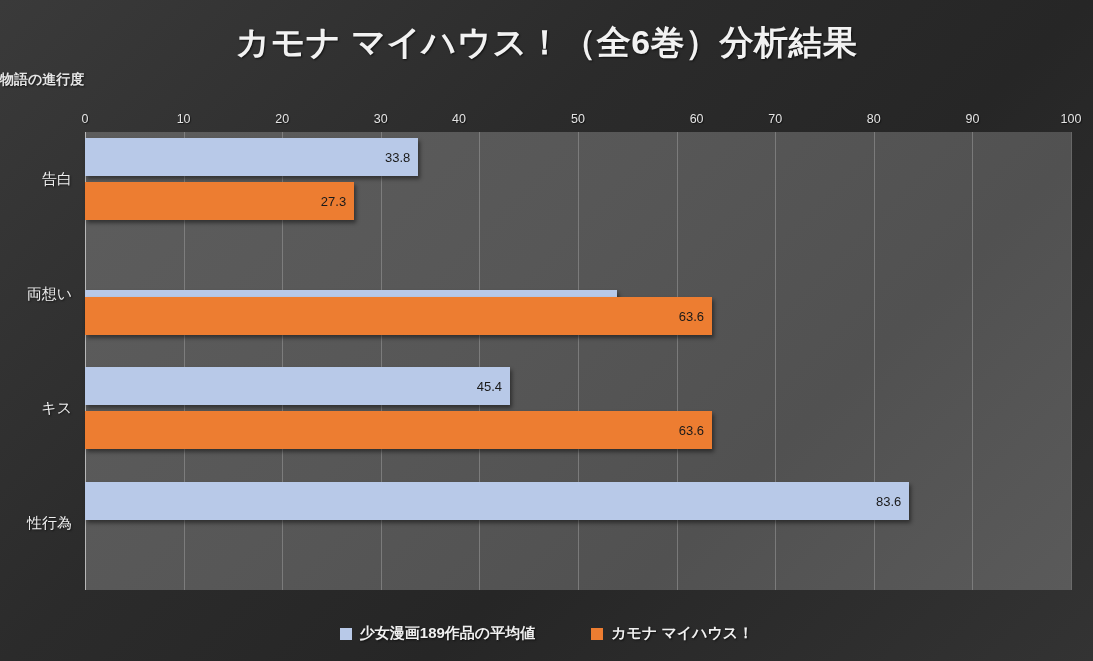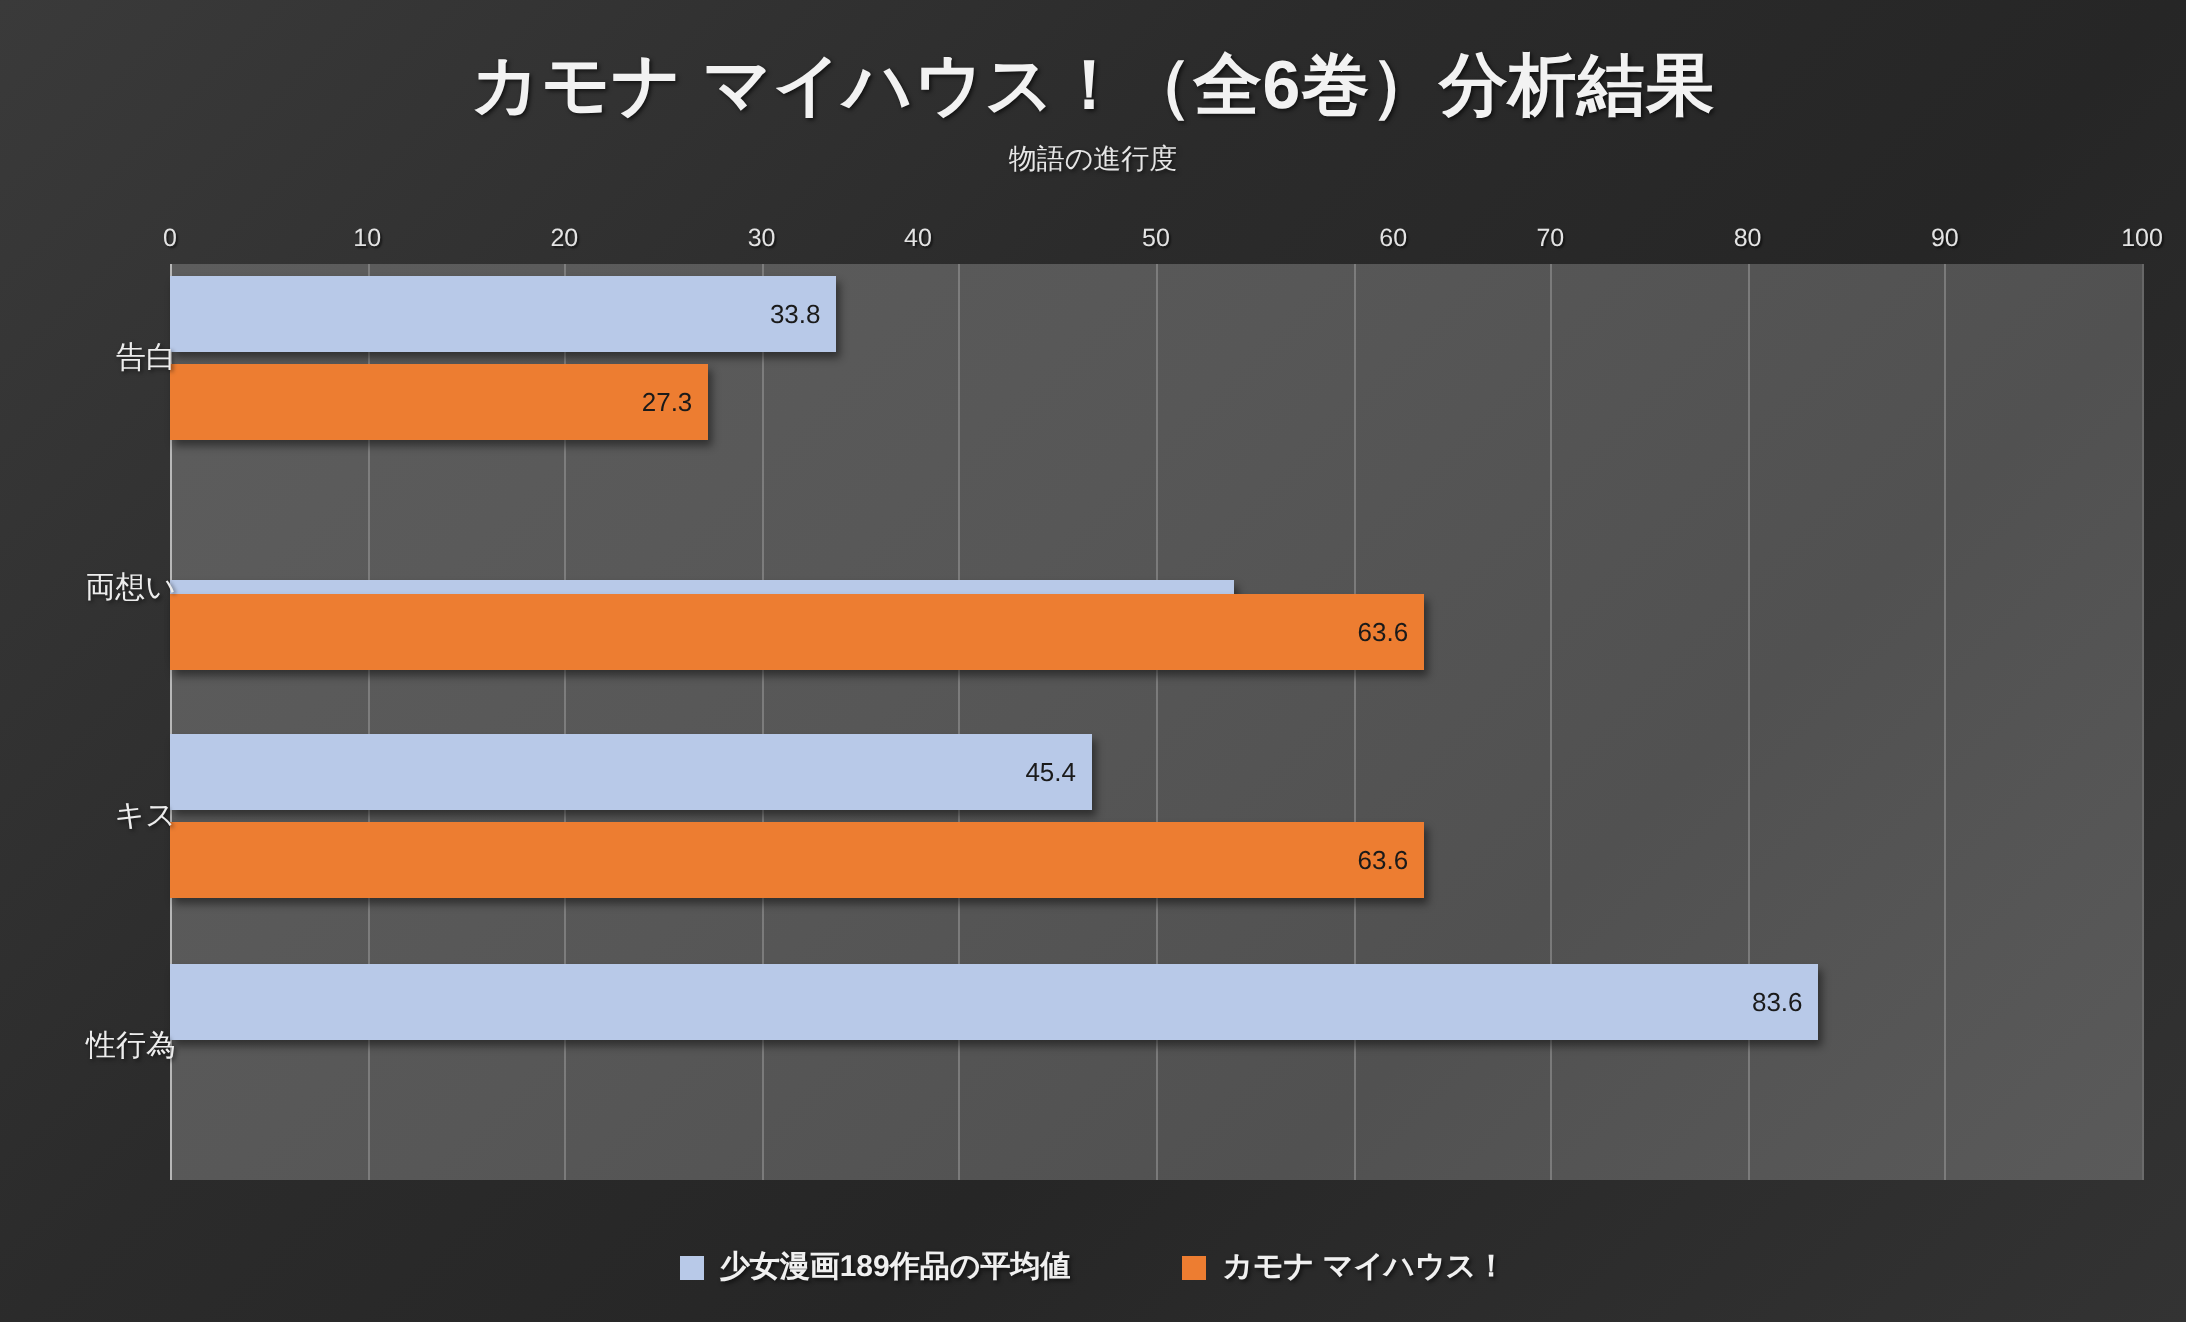--- a/index.html
+++ b/index.html
@@ -28,23 +28,22 @@
     font-weight: bold;
     letter-spacing: 0.5px;
     color: #f2f2f2;
     text-shadow: 1px 1px 2px rgba(0,0,0,0.65);
     white-space: nowrap;
   }
   #chart-subtitle {
     position: absolute;
     left: 0; top: 71px;
     width: 1093px;
-    text-align: center;
     font-size: 14px;
-    font-weight: normal;
+    font-weight: bold;
     color: #e6e6e6;
     text-shadow: 1px 1px 2px rgba(0,0,0,0.6);
     white-space: nowrap;
   }
 
   
   #plot-area {
     position: absolute;
     left: 85px; top: 132px;
     width: 986px; height: 458px;
@@ -70,21 +69,21 @@
     position: absolute;
     top: 0;
     transform: translateX(-50%);
     font-size: 12.5px;
     color: #e3e3e3;
     text-shadow: 1px 1px 1px rgba(0,0,0,0.55);
     white-space: nowrap;
   }
 
   
-  #y-axis-labels { position: absolute; left: 16px; top: 132px; width: 82px; height: 458px; }
+  #y-axis-labels { position: absolute; left: 0; top: 132px; width: 82px; height: 458px; }
   .y-cat {
     position: absolute;
     right: 10px;
     transform: translateY(-50%);
     font-size: 15px;
     color: #ededed;
     text-shadow: 1px 1px 2px rgba(0,0,0,0.6);
     white-space: nowrap;
   }
 
@@ -164,21 +163,21 @@
       </div>
       <div class="bar" style="top: 50.25px; width: 269.178px; background: rgb(237, 125, 49);">
         <span class="bar-label">27.3</span>
       </div>
       <div class="bar" style="top: 120.75px; width: 532.44px; background: rgb(184, 201, 232); margin-top: 37px;">
         <span class="bar-label">54</span>
       </div>
       <div class="bar" style="top: 164.75px; width: 627.096px; background: rgb(237, 125, 49);">
         <span class="bar-label">63.6</span>
       </div>
-      <div class="bar" style="top: 235.25px; width: 461px; background: rgb(184, 201, 232);">
+      <div class="bar" style="top: 235.25px; width: 425px; background: rgb(184, 201, 232);">
         <span class="bar-label">45.4</span>
       </div>
       <div class="bar" style="top: 279.25px; width: 627.096px; background: rgb(237, 125, 49);">
         <span class="bar-label">63.6</span>
       </div>
       <div class="bar" style="top: 349.75px; width: 824.296px; background: rgb(184, 201, 232);">
         <span class="bar-label">83.6</span>
       </div>
     </div>
 

